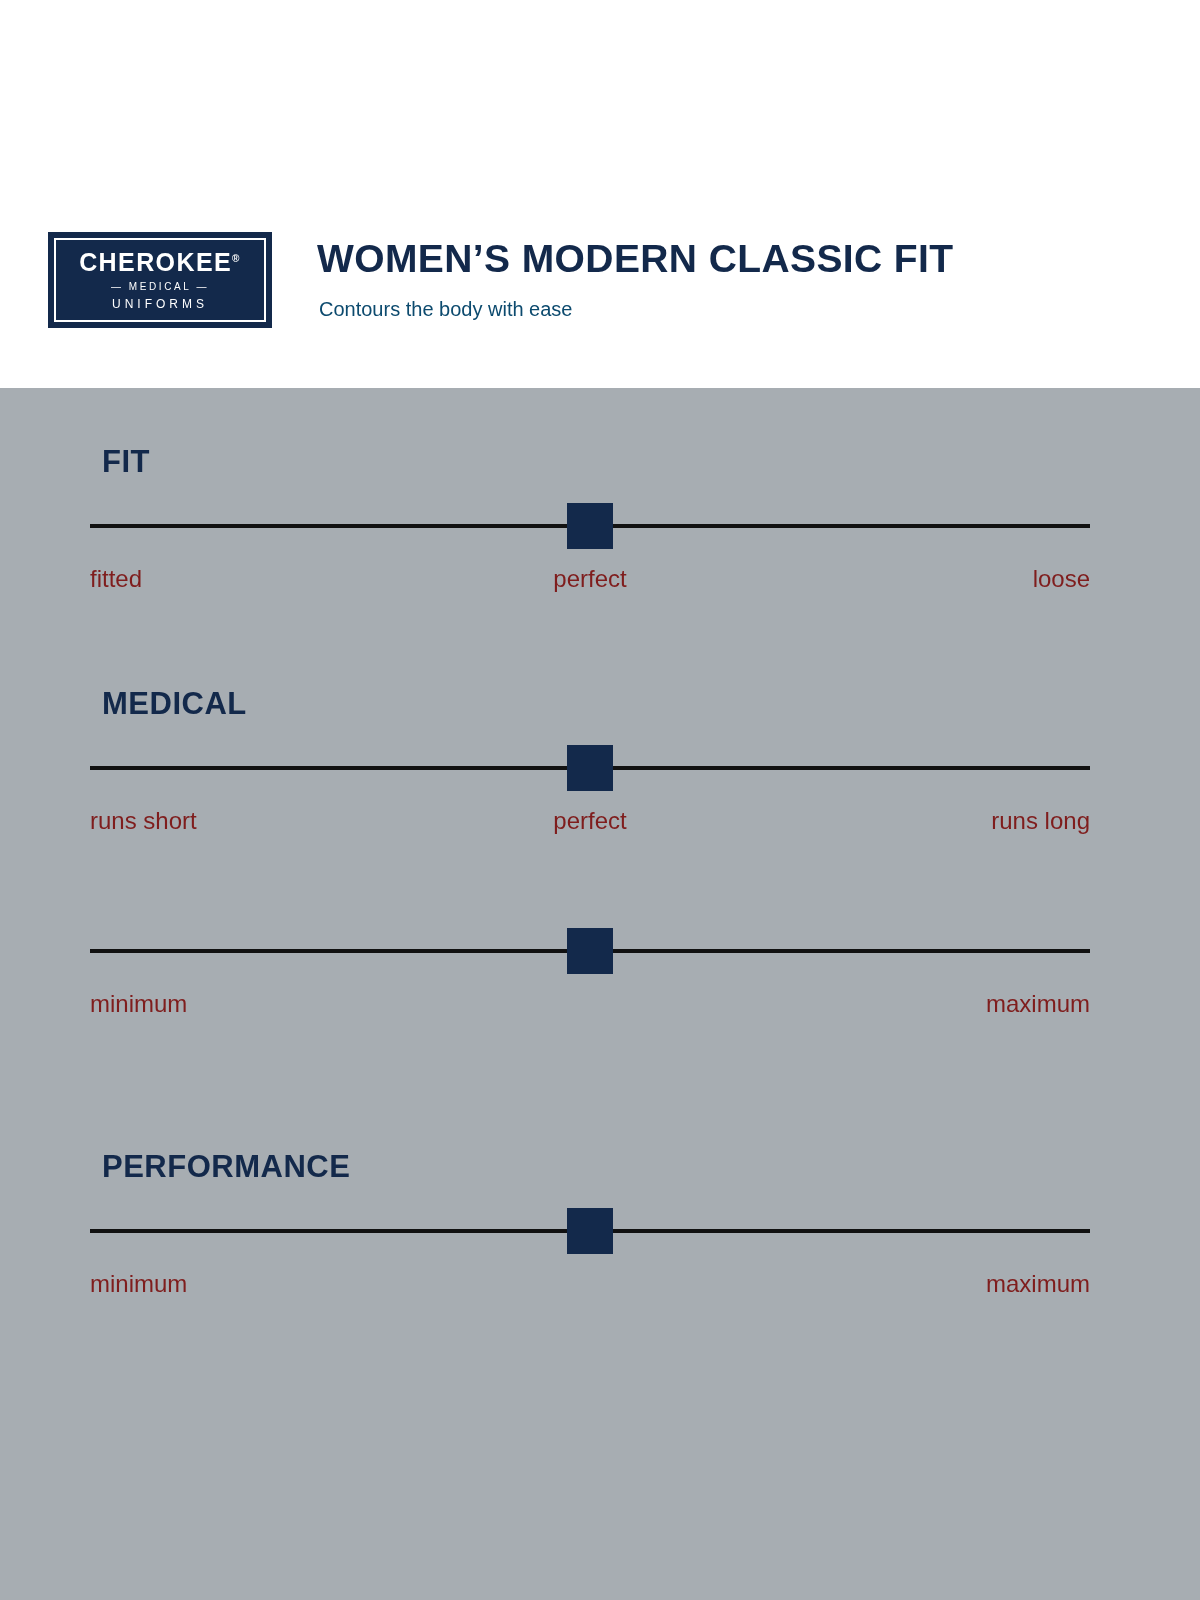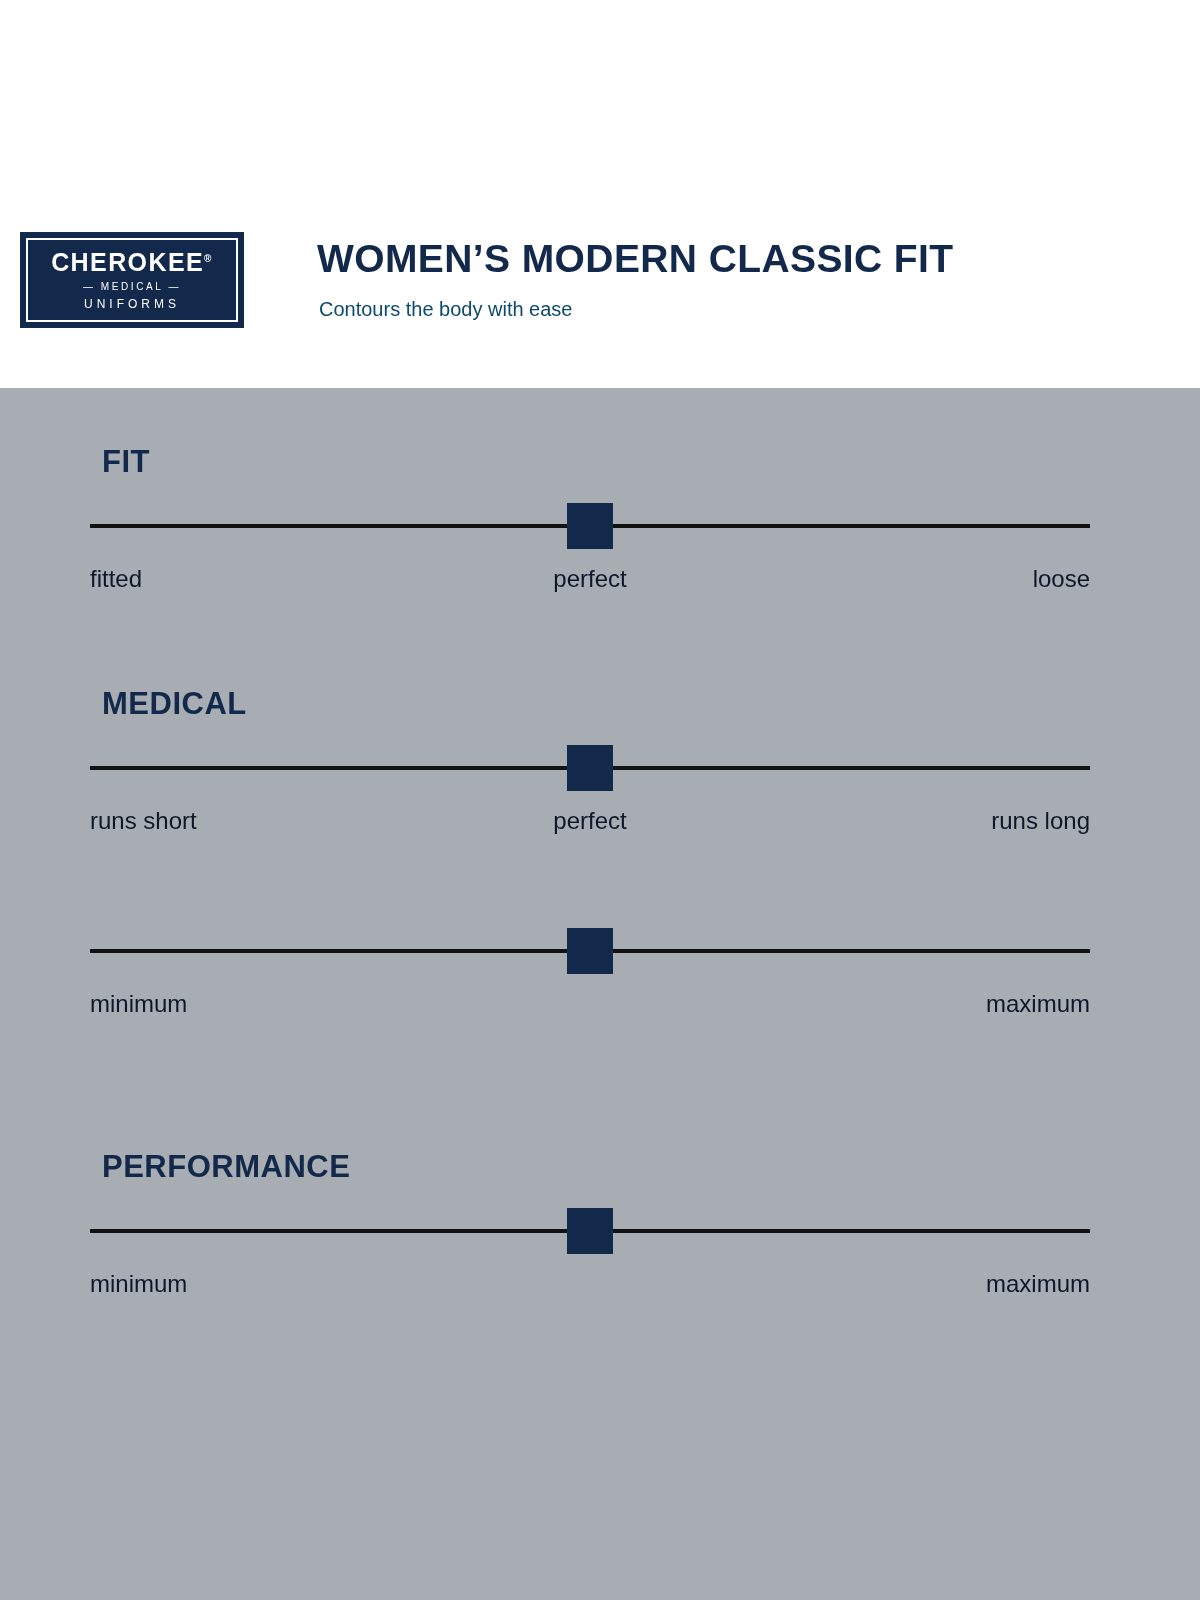--- a/index.html
+++ b/index.html
@@ -27,21 +27,21 @@
     top: 0;
     left: 0;
     width: 1200px;
     height: 388px;
     background: #ffffff;
     box-sizing: border-box;
   }
 
   .logo-box {
     position: absolute;
-    left: 20px;
+    left: 48px;
     top: 232px;
     width: 224px;
     height: 96px;
     background: #13294b;
     padding: 6px;
     box-sizing: border-box;
   }
   .logo-inner {
     width: 100%;
     height: 100%;
@@ -152,21 +152,21 @@
   }
 
   .endpoints {
     position: relative;
     margin-top: 16px;
     height: 30px;
   }
   .endpoint {
     position: absolute;
     top: 0;
-    color: #0f172a;
+    color: #7f1d1d;
     font-size: 24px;
     line-height: 1.2;
     white-space: nowrap;
   }
   .endpoint.left  { left: 0; }
   .endpoint.mid   { left: 50%; transform: translateX(-50%); }
   .endpoint.right { right: 0; }
 
   .scale-0 { top: 46px; }
   .scale-1 { top: 288px; }

